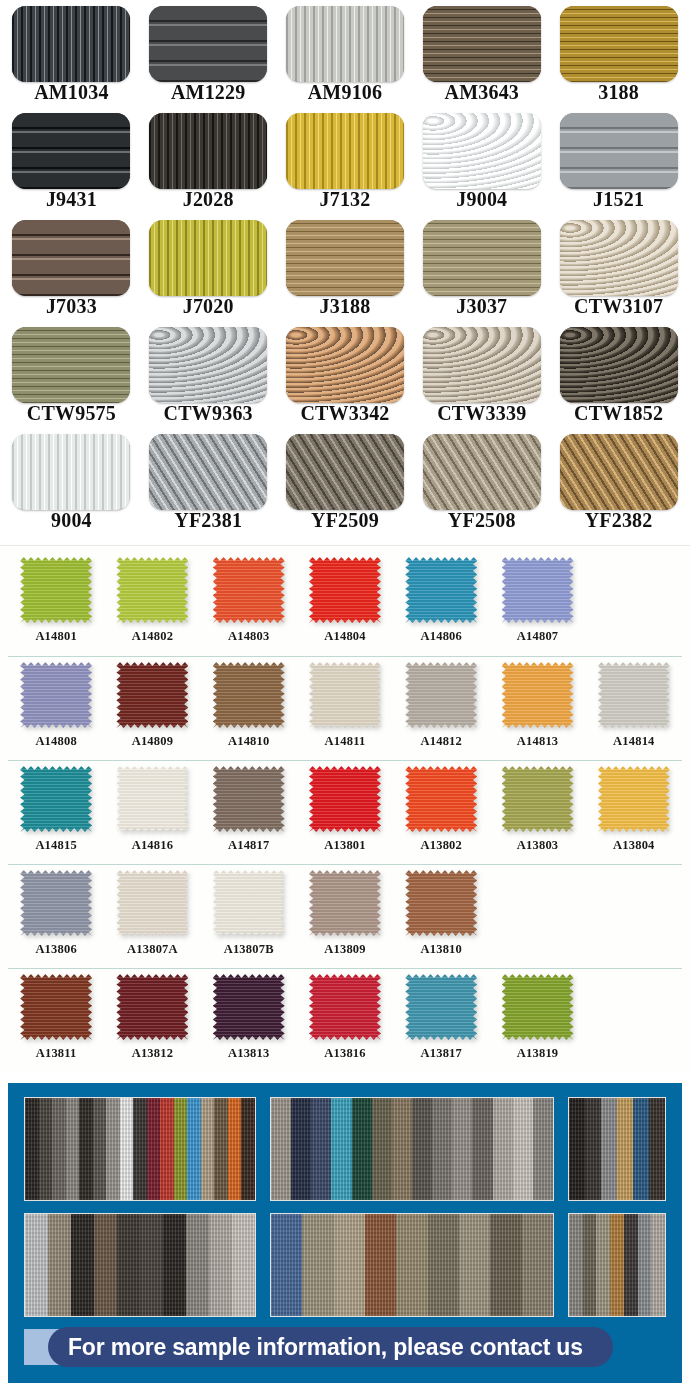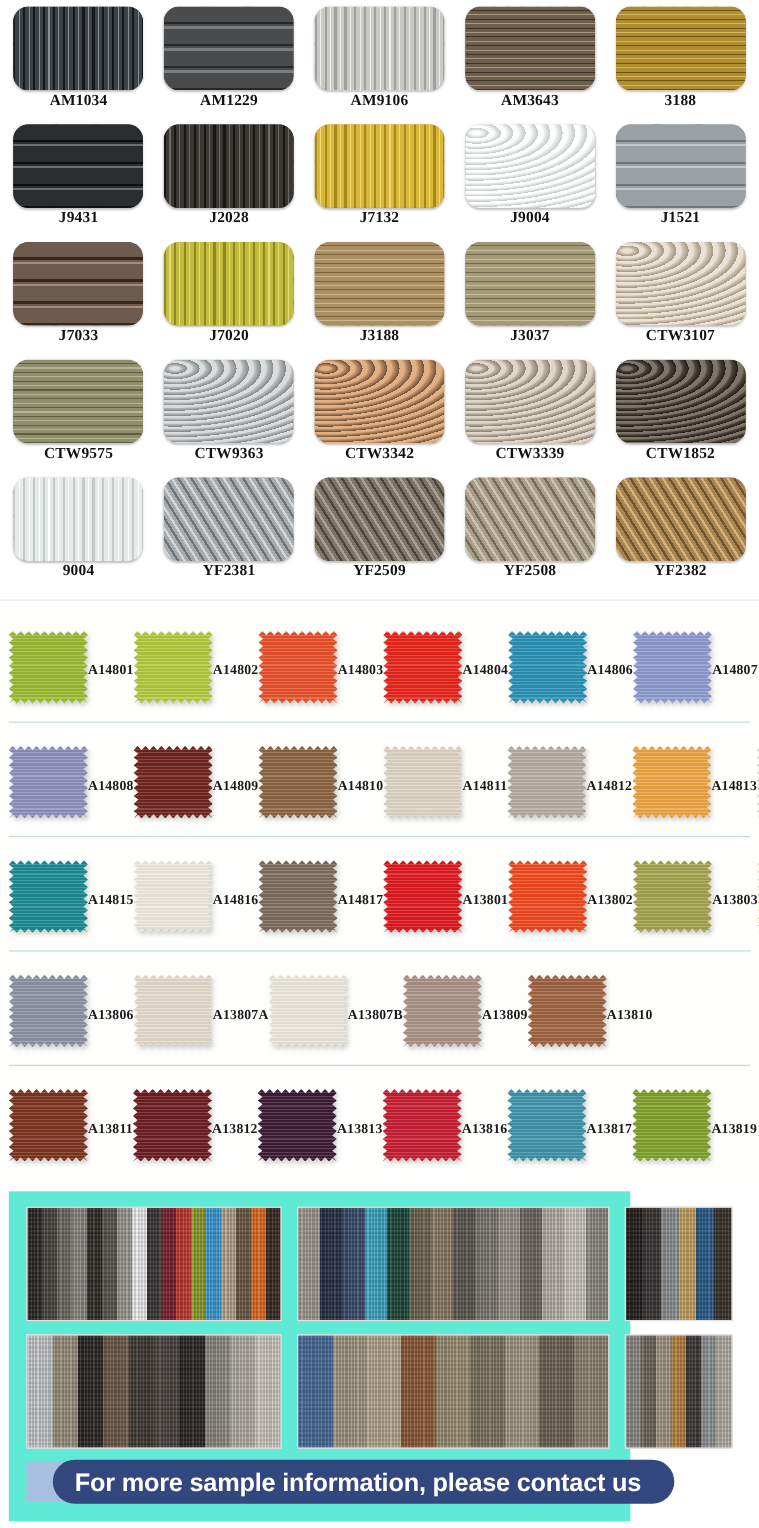--- a/index.html
+++ b/index.html
@@ -33,21 +33,21 @@
     border-radius: 14px;
     position: relative;
     overflow: hidden;
     box-shadow: 0 1px 2px rgba(0,0,0,.25);
   }
   .wicker-swatch .tex {
     position:absolute; inset:0;
   }
   .wicker-label {
     margin-top: 2px;
-    font-size: 14px;
+    font-size: 20px;
     font-weight: bold;
     letter-spacing: .2px;
     color: #111;
     font-family: "Liberation Serif", serif;
     line-height: 16px;
   }
 
   
   .fabric-section {
     position: absolute; left: 0; top: 545px; width: 690px; height: 528px;
@@ -56,21 +56,21 @@
     padding: 6px 8px 0 8px;
   }
   .fabric-row {
     position: relative;
     height: 104px;
     display: grid;
     grid-template-columns: repeat(7, 1fr);
   }
   .fabric-row + .fabric-row { border-top: 1px solid #bfd8d2; }
   .fabric-cell {
-    display:flex; align-items:center; justify-content:flex-start;
+    display:flex; flex-direction:column; align-items:center; justify-content:flex-start;
     padding-top: 5px;
   }
   .swatch-wrap {
     width: 72px; height: 66px;
     position: relative;
     filter: drop-shadow(2px 3px 2px rgba(0,0,0,.18));
   }
   .swatch {
     width:100%; height:100%;
     -webkit-clip-path: polygon(
@@ -104,22 +104,22 @@
     letter-spacing: .2px;
   }
 
   
   .photos-section {
     position: absolute; left: 0; top: 1077px; width: 690px; height: 312px;
     background: #ffffff;
     padding: 6px 8px;
   }
   .photos-inner {
-    width: 565px; height: 300px;
-    background: #5eead4;
+    width: 674px; height: 300px;
+    background: #0369a1;
     padding: 14px 16px 8px 16px;
   }
   .photo-grid {
     display: grid;
     grid-template-columns: 232px 1fr 98px;
     grid-template-rows: 104px 104px;
     gap: 12px 14px;
     width: 642px;
   }
   .photo {

